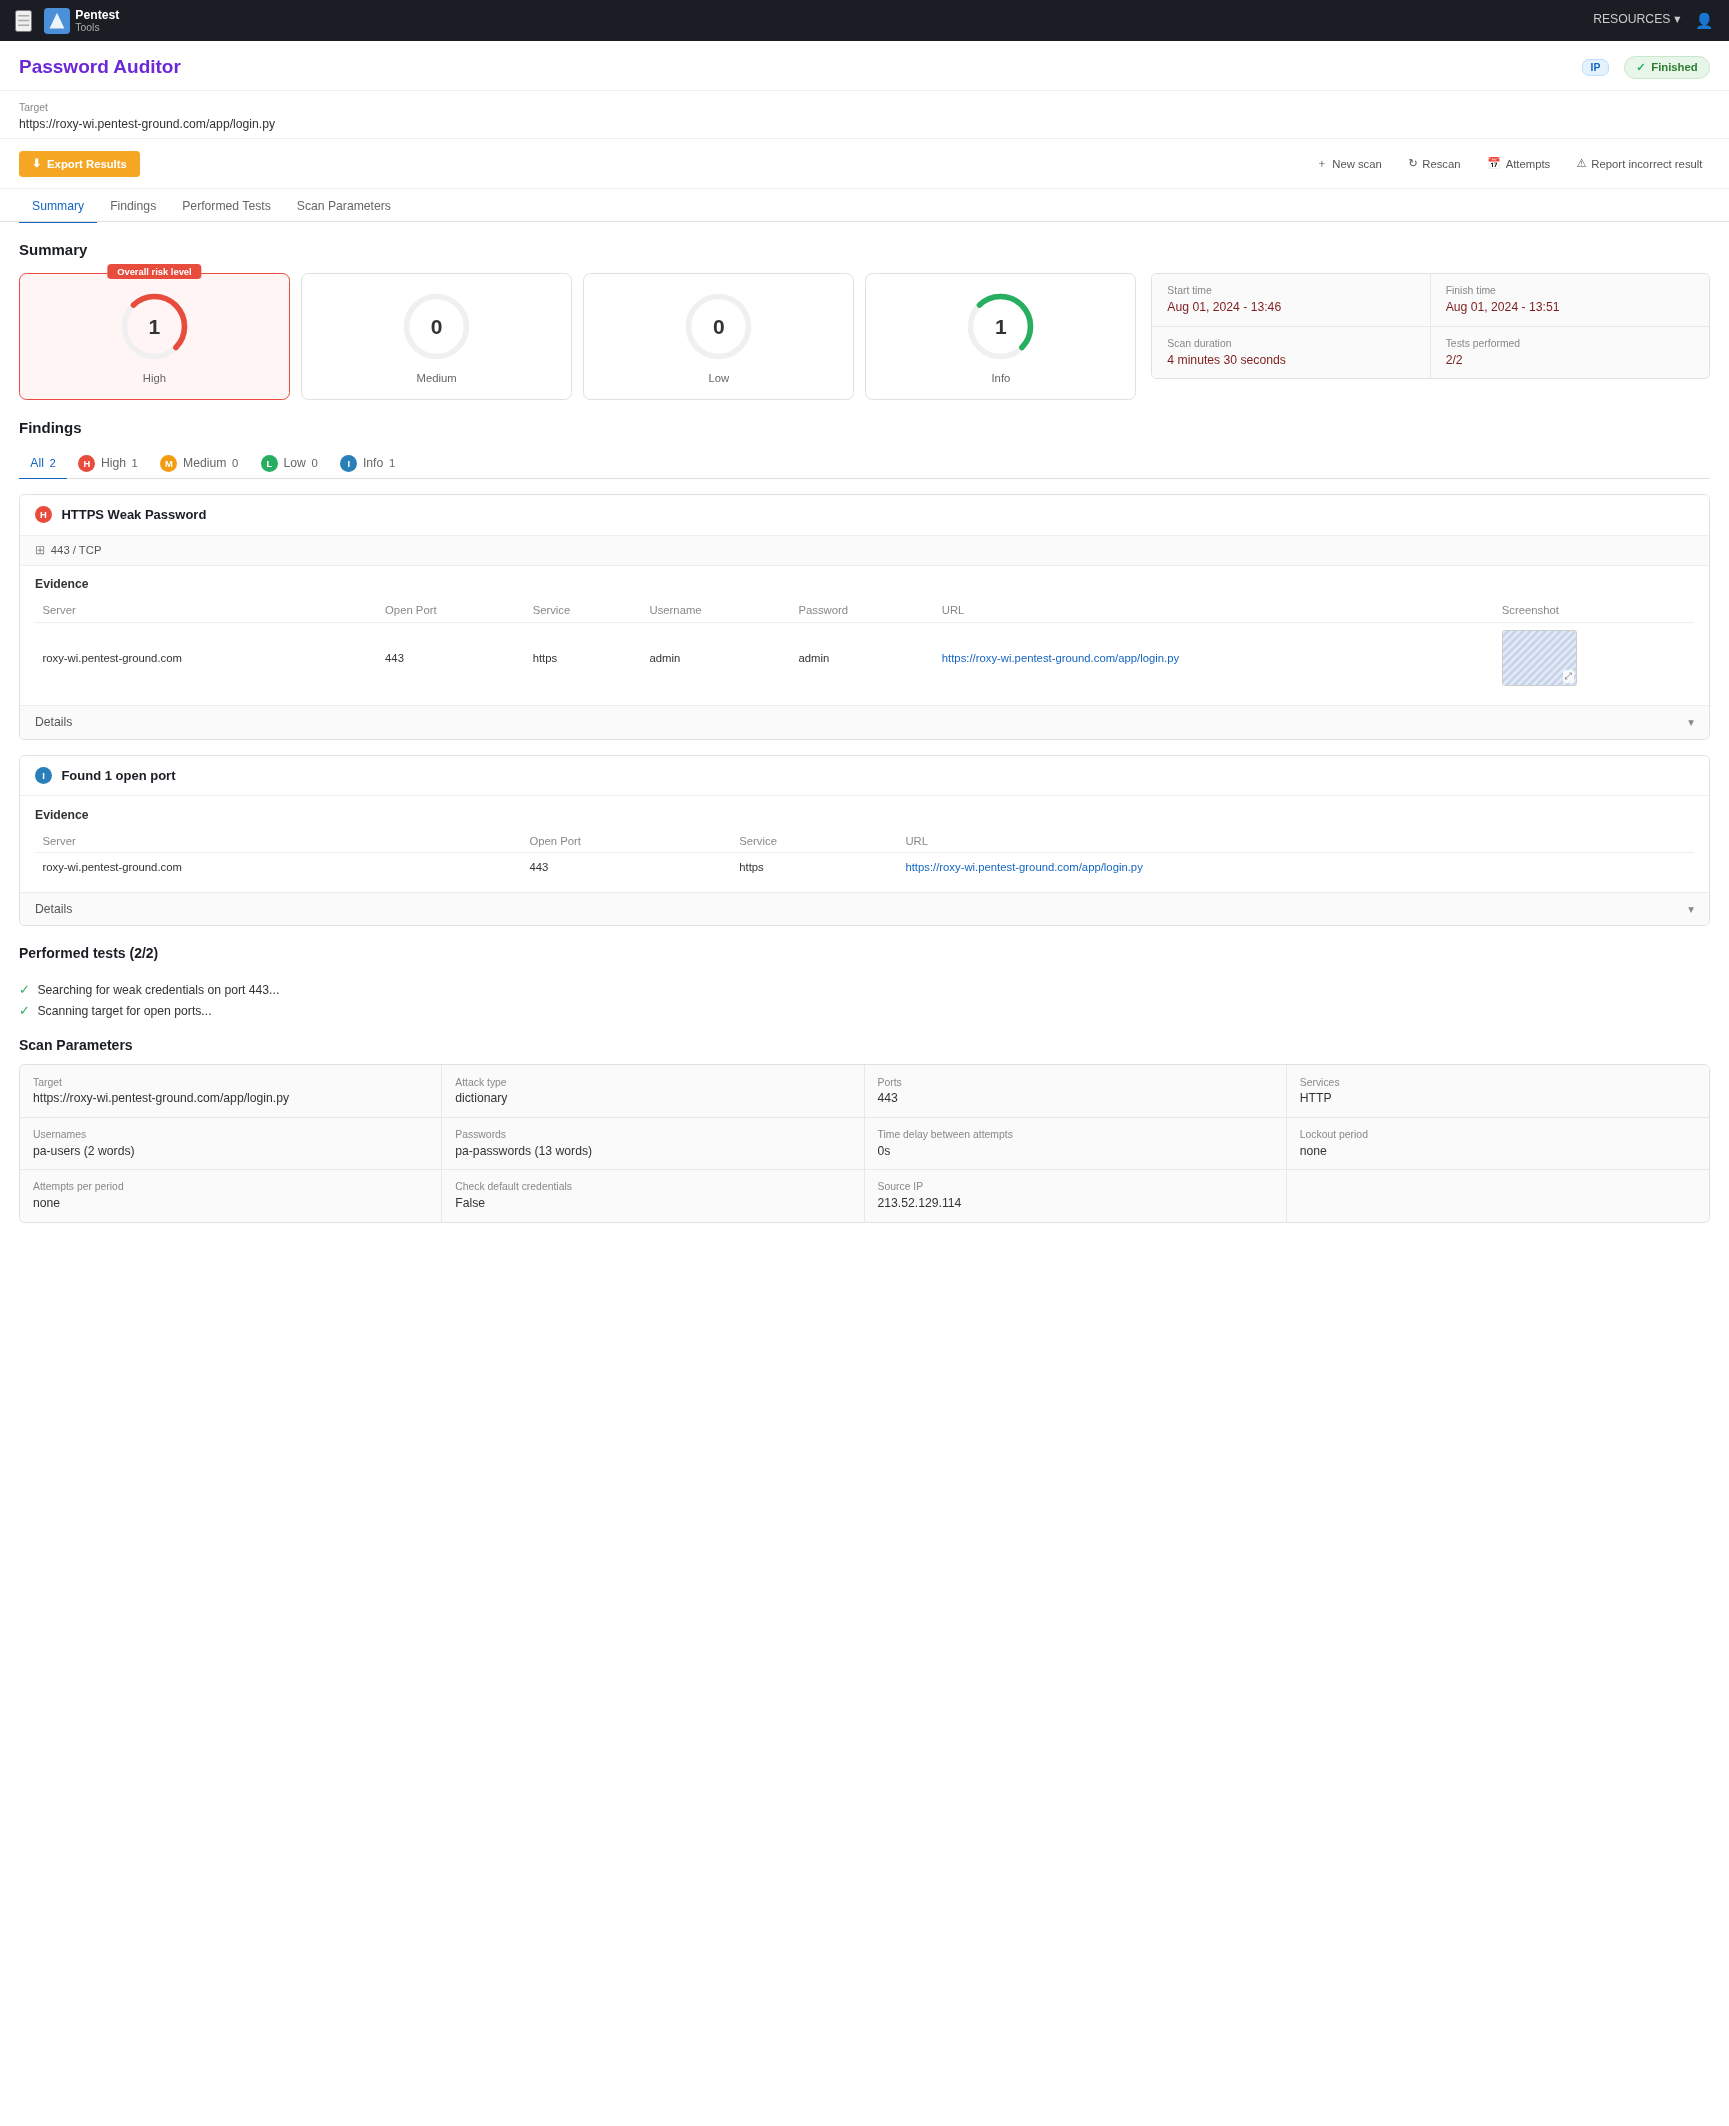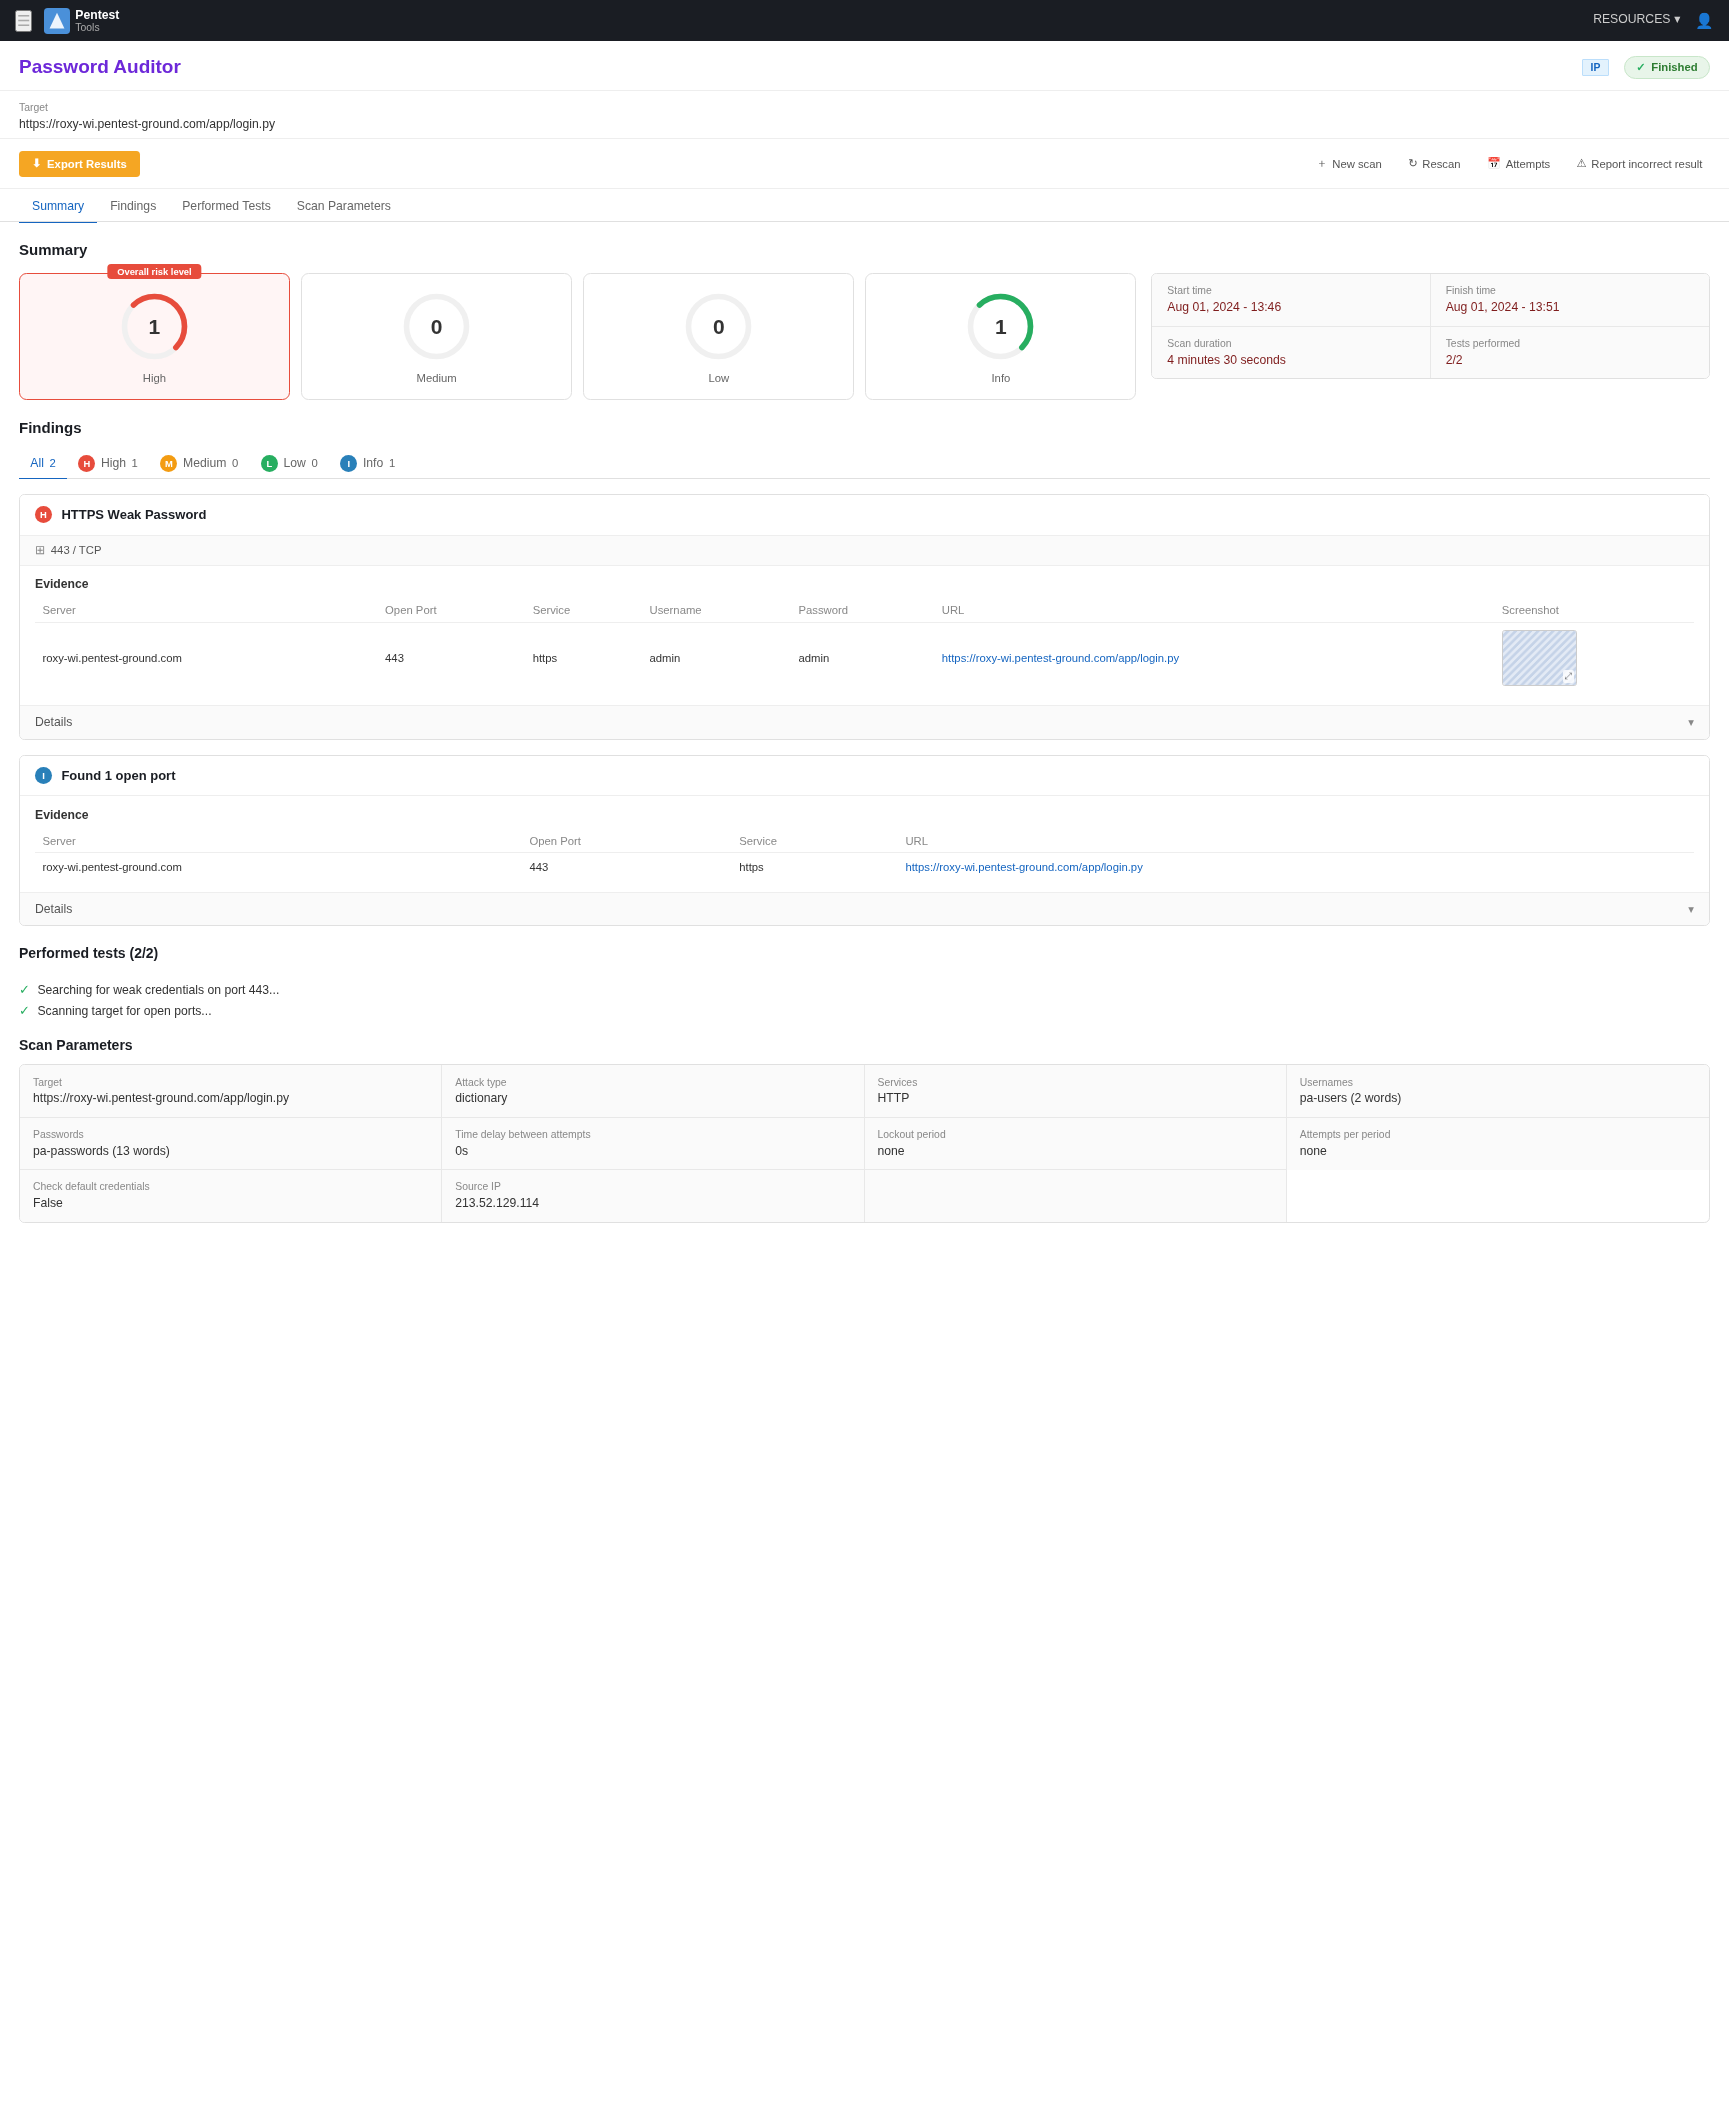--- a/index.html
+++ b/index.html
@@ -44,21 +44,21 @@
       border: 0.9px solid #c8e6c9;
       border-radius: 19px;
       padding: 3.8px 11.3px;
       font-size: 11.3px;
       font-weight: 600;
       color: #2e7d32;
     }
     .badge-ip {
       background: #e3f2fd;
       border: 0.9px solid #bbdefb;
-      border-radius: 1px;
+      border-radius: 7px;
       padding: 1.9px 7.5px;
       font-size: 10.4px;
       font-weight: 600;
       color: #1565c0;
       margin-right: 7.5px;
     }
 
     
     .target-section { padding: 11.3px 19px 7.5px; border-bottom: 0.9px solid #eee; }
     .target-label { font-size: 10.4px; color: #888; margin-bottom: 3.8px; }
@@ -553,20 +553,24 @@
 
         <div class="param-cell">
           <div class="param-label">Target</div>
           <div class="param-value">https://roxy-wi.pentest-ground.com/app/login.py</div>
         </div>
         <div class="param-cell">
           <div class="param-label">Attack type</div>
           <div class="param-value">dictionary</div>
         </div>
         <div class="param-cell">
+          <div class="param-label">Ports</div>
+          <div class="param-value">443</div>
+        </div>
+        <div class="param-cell">
           <div class="param-label">Services</div>
           <div class="param-value">HTTP</div>
         </div>
 
         <div class="param-cell">
           <div class="param-label">Usernames</div>
           <div class="param-value">pa-users (2 words)</div>
         </div>
         <div class="param-cell">
           <div class="param-label">Passwords</div>

